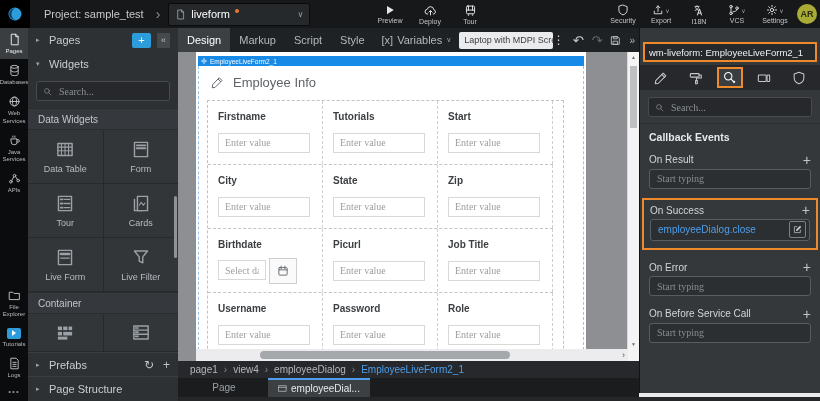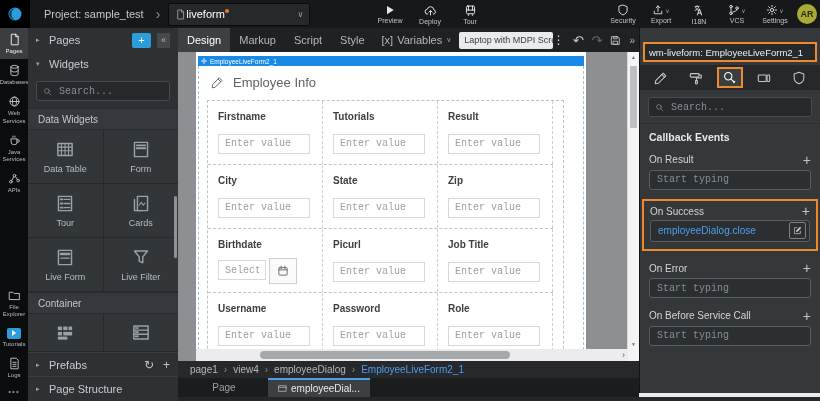--- a/index.html
+++ b/index.html
@@ -1,27 +1,27 @@
 <!DOCTYPE html>
 <html><head>
 <meta charset="utf-8">
 <style>
   html,body{margin:0;padding:0;background:#1a1a1a}
   #app{position:relative;width:820px;height:401px;overflow:hidden;background:#2e3134;
        font-family:"Liberation Sans","DejaVu Sans",sans-serif;-webkit-font-smoothing:antialiased}
   .ic{display:inline-block;vertical-align:middle;fill:none;stroke:currentColor;stroke-width:1.2;
       stroke-linecap:round;stroke-linejoin:round;flex:none}
-  input{font-family:Liberation Mono, monospace;outline:none}
+  input{font-family:Liberation Serif, serif;outline:none}
 
   
   .topbar{position:absolute;left:0;top:0;right:0;height:28px;background:#16181a;display:flex;align-items:center;color:#cfd2d5;z-index:5}
   .logo{width:30px;height:28px;background:#000;display:flex;align-items:center;justify-content:center}
   .project{margin-left:14px;font-size:11px;color:#c6c9cc;white-space:nowrap}
   .tb-chev{margin:0 8px 0 12px;color:#8f9396;font-size:14px}
-  .pagetab{width:128px;height:21px;background:#26292c;border:1px solid #0a0a0a;border-radius:2px;display:flex;align-items:center;padding:0 6px;cursor:pointer}
+  .pagetab{width:128px;height:21px;background:#26292c;border:1px solid #0a0a0a;border-radius:2px;display:flex;align-items:center;padding:0 6px;gap:5px;cursor:pointer}
   .pagetab .nm{font-size:11px;color:#fff}
   .dot{width:4px;height:4px;border-radius:50%;background:#e8792e;margin-top:-6px}
   .pagetab .cr{margin-left:auto;color:#9aa0a5;font-size:8px}
   .actions{position:absolute;left:372px;top:0;height:28px;display:flex;gap:4px}
   .actions .act,.tools .tool{width:36px;display:flex;flex-direction:column;align-items:center;justify-content:center;gap:1px;font-size:7px;color:#c2c5c8;cursor:pointer}
   .act svg,.tool svg{color:#e4e6e8}
   .tools{position:absolute;right:27px;top:0;height:28px;display:flex;gap:2px}
   .trow{display:flex;align-items:center;gap:1px}
   .tcaret{font-size:6px;color:#9aa0a5}
   .avatar{position:absolute;right:3px;top:4px;width:20px;height:20px;border-radius:50%;background:#a8ab35;color:#2e2e10;font-size:9px;font-weight:bold;display:flex;align-items:center;justify-content:center;cursor:pointer}
@@ -555,21 +555,21 @@
           <div class="frow">
             <div class="fcell">
               <div class="flabel">Firstname</div>
               <input class="finput" placeholder="Enter value" style="">
             </div>
             <div class="fcell">
               <div class="flabel">Tutorials</div>
               <input class="finput" placeholder="Enter value" style="">
             </div>
             <div class="fcell">
-              <div class="flabel">Result</div>
+              <div class="flabel">Start</div>
               <input class="finput" placeholder="Enter value" style="">
             </div>
           </div>
           <div class="frow">
             <div class="fcell">
               <div class="flabel">City</div>
               <input class="finput" placeholder="Enter value" style="">
             </div>
             <div class="fcell">
               <div class="flabel">State</div>

